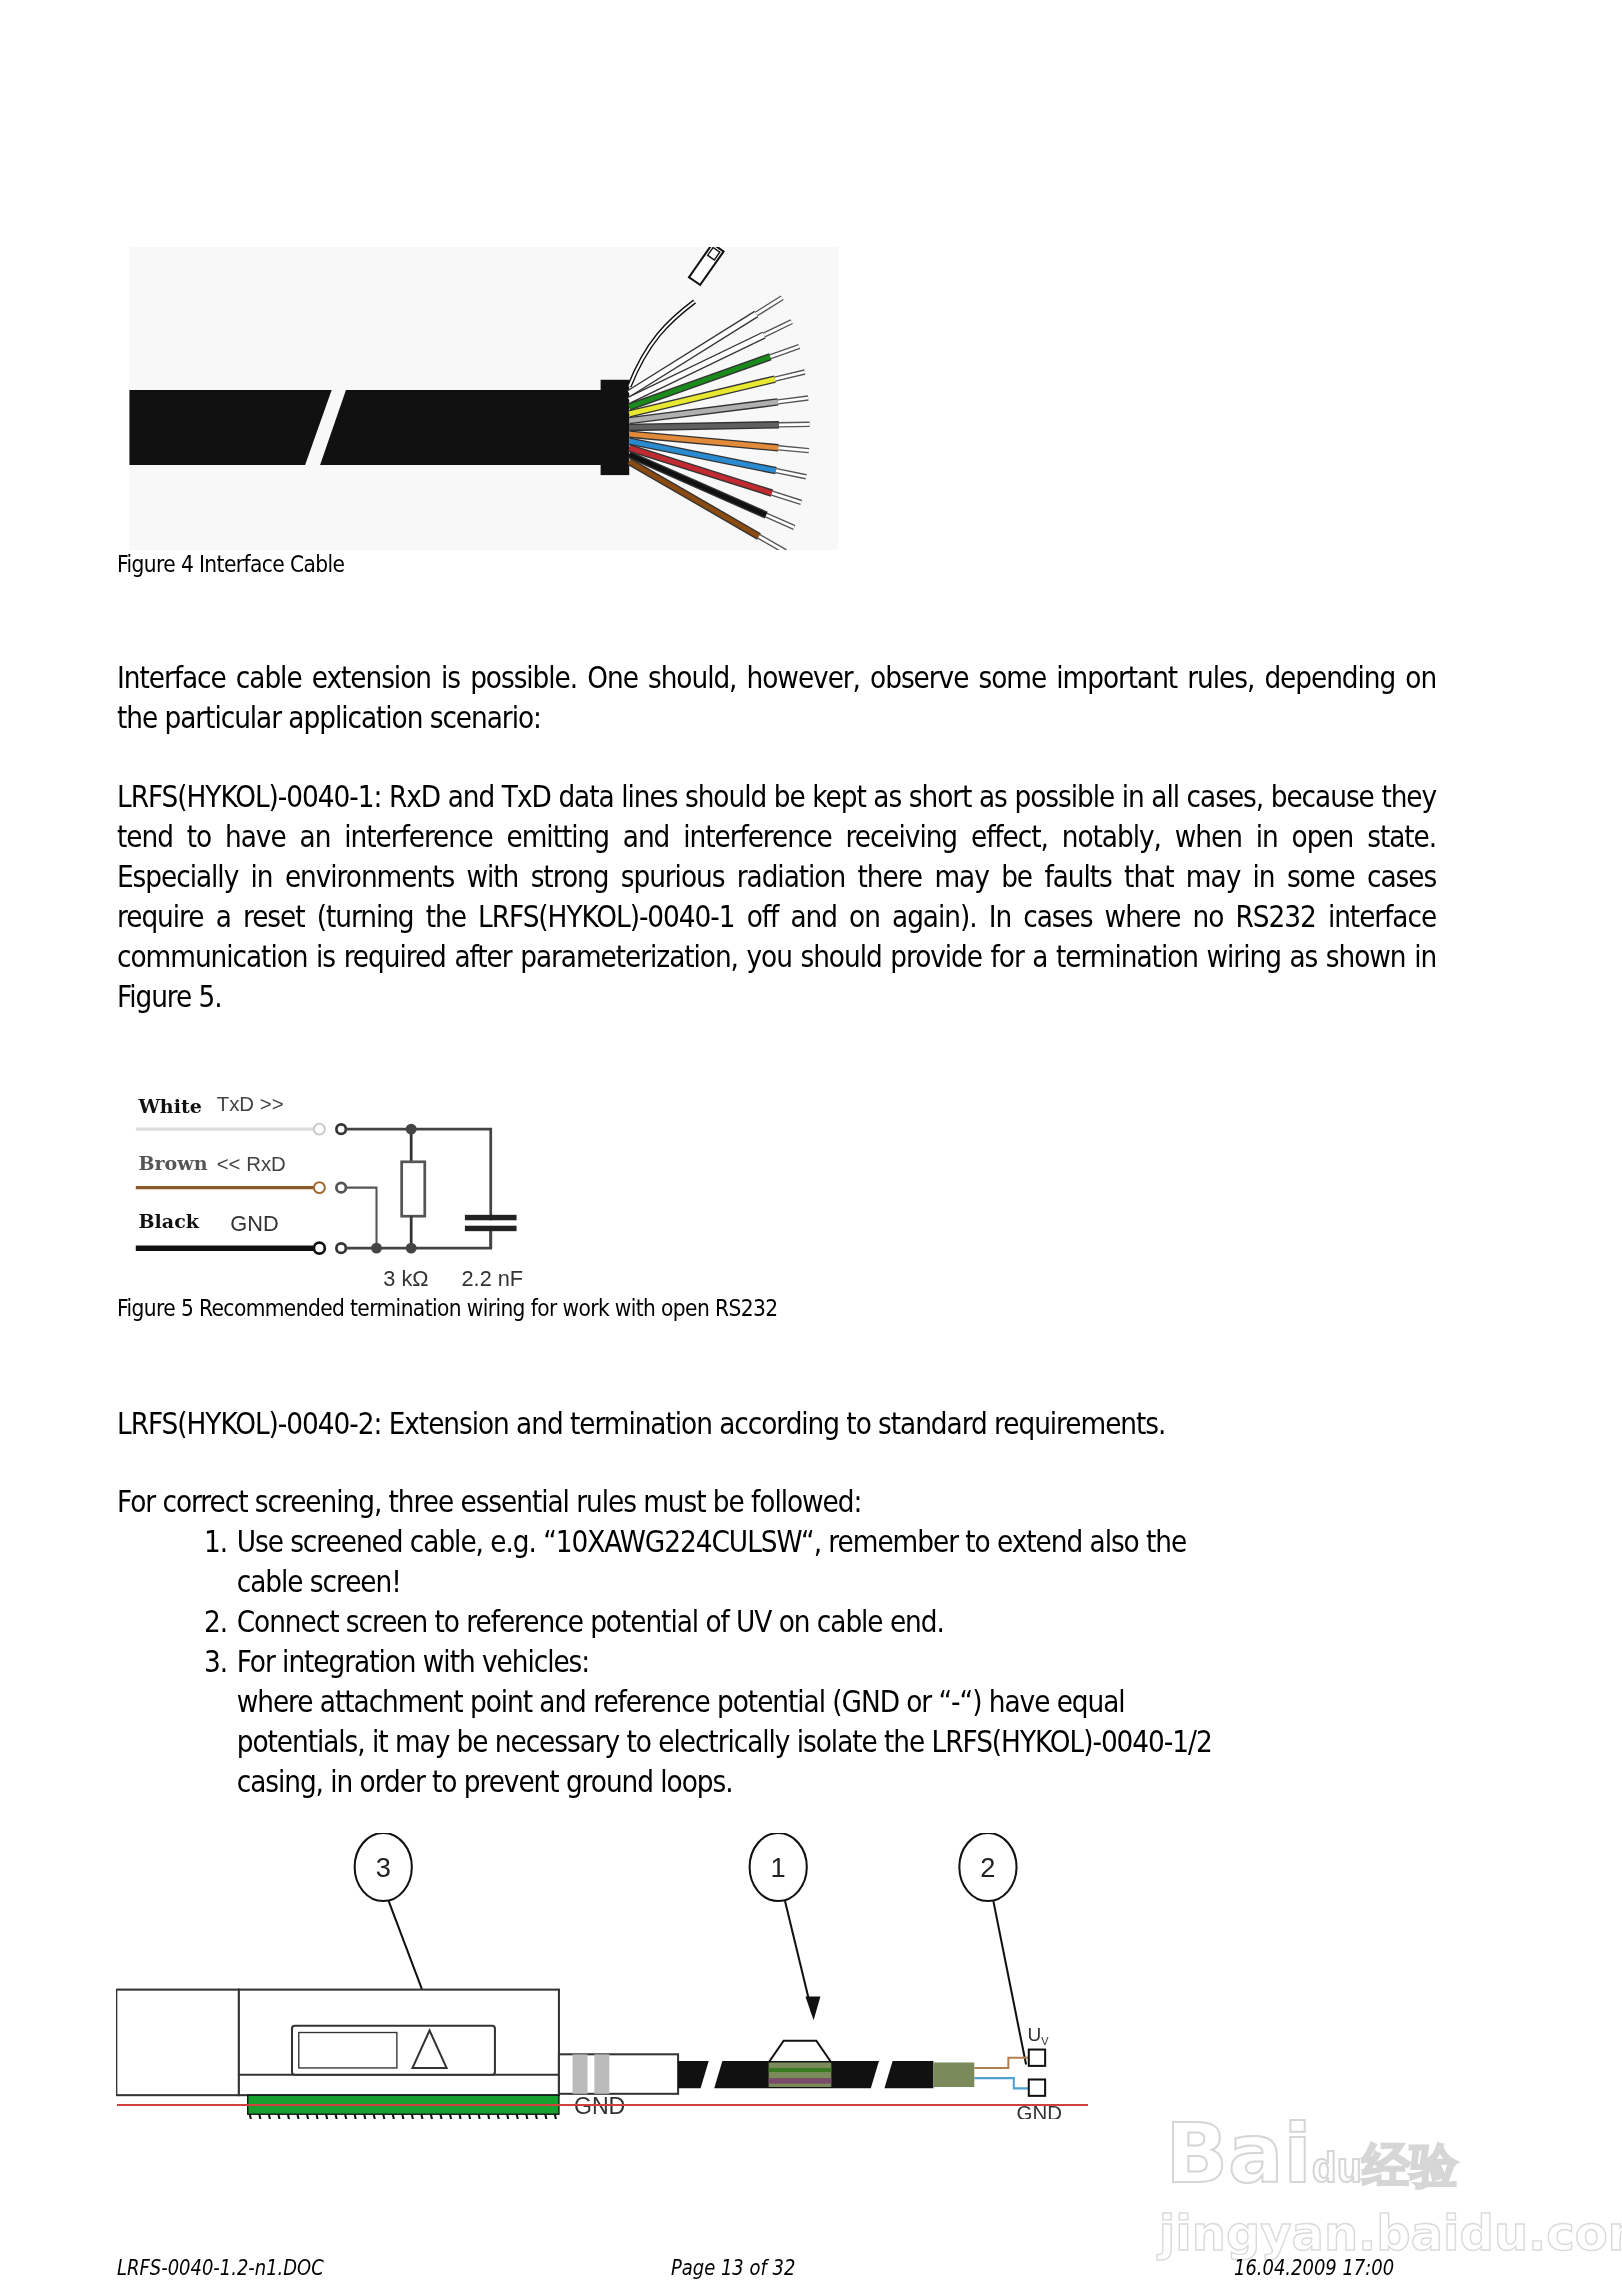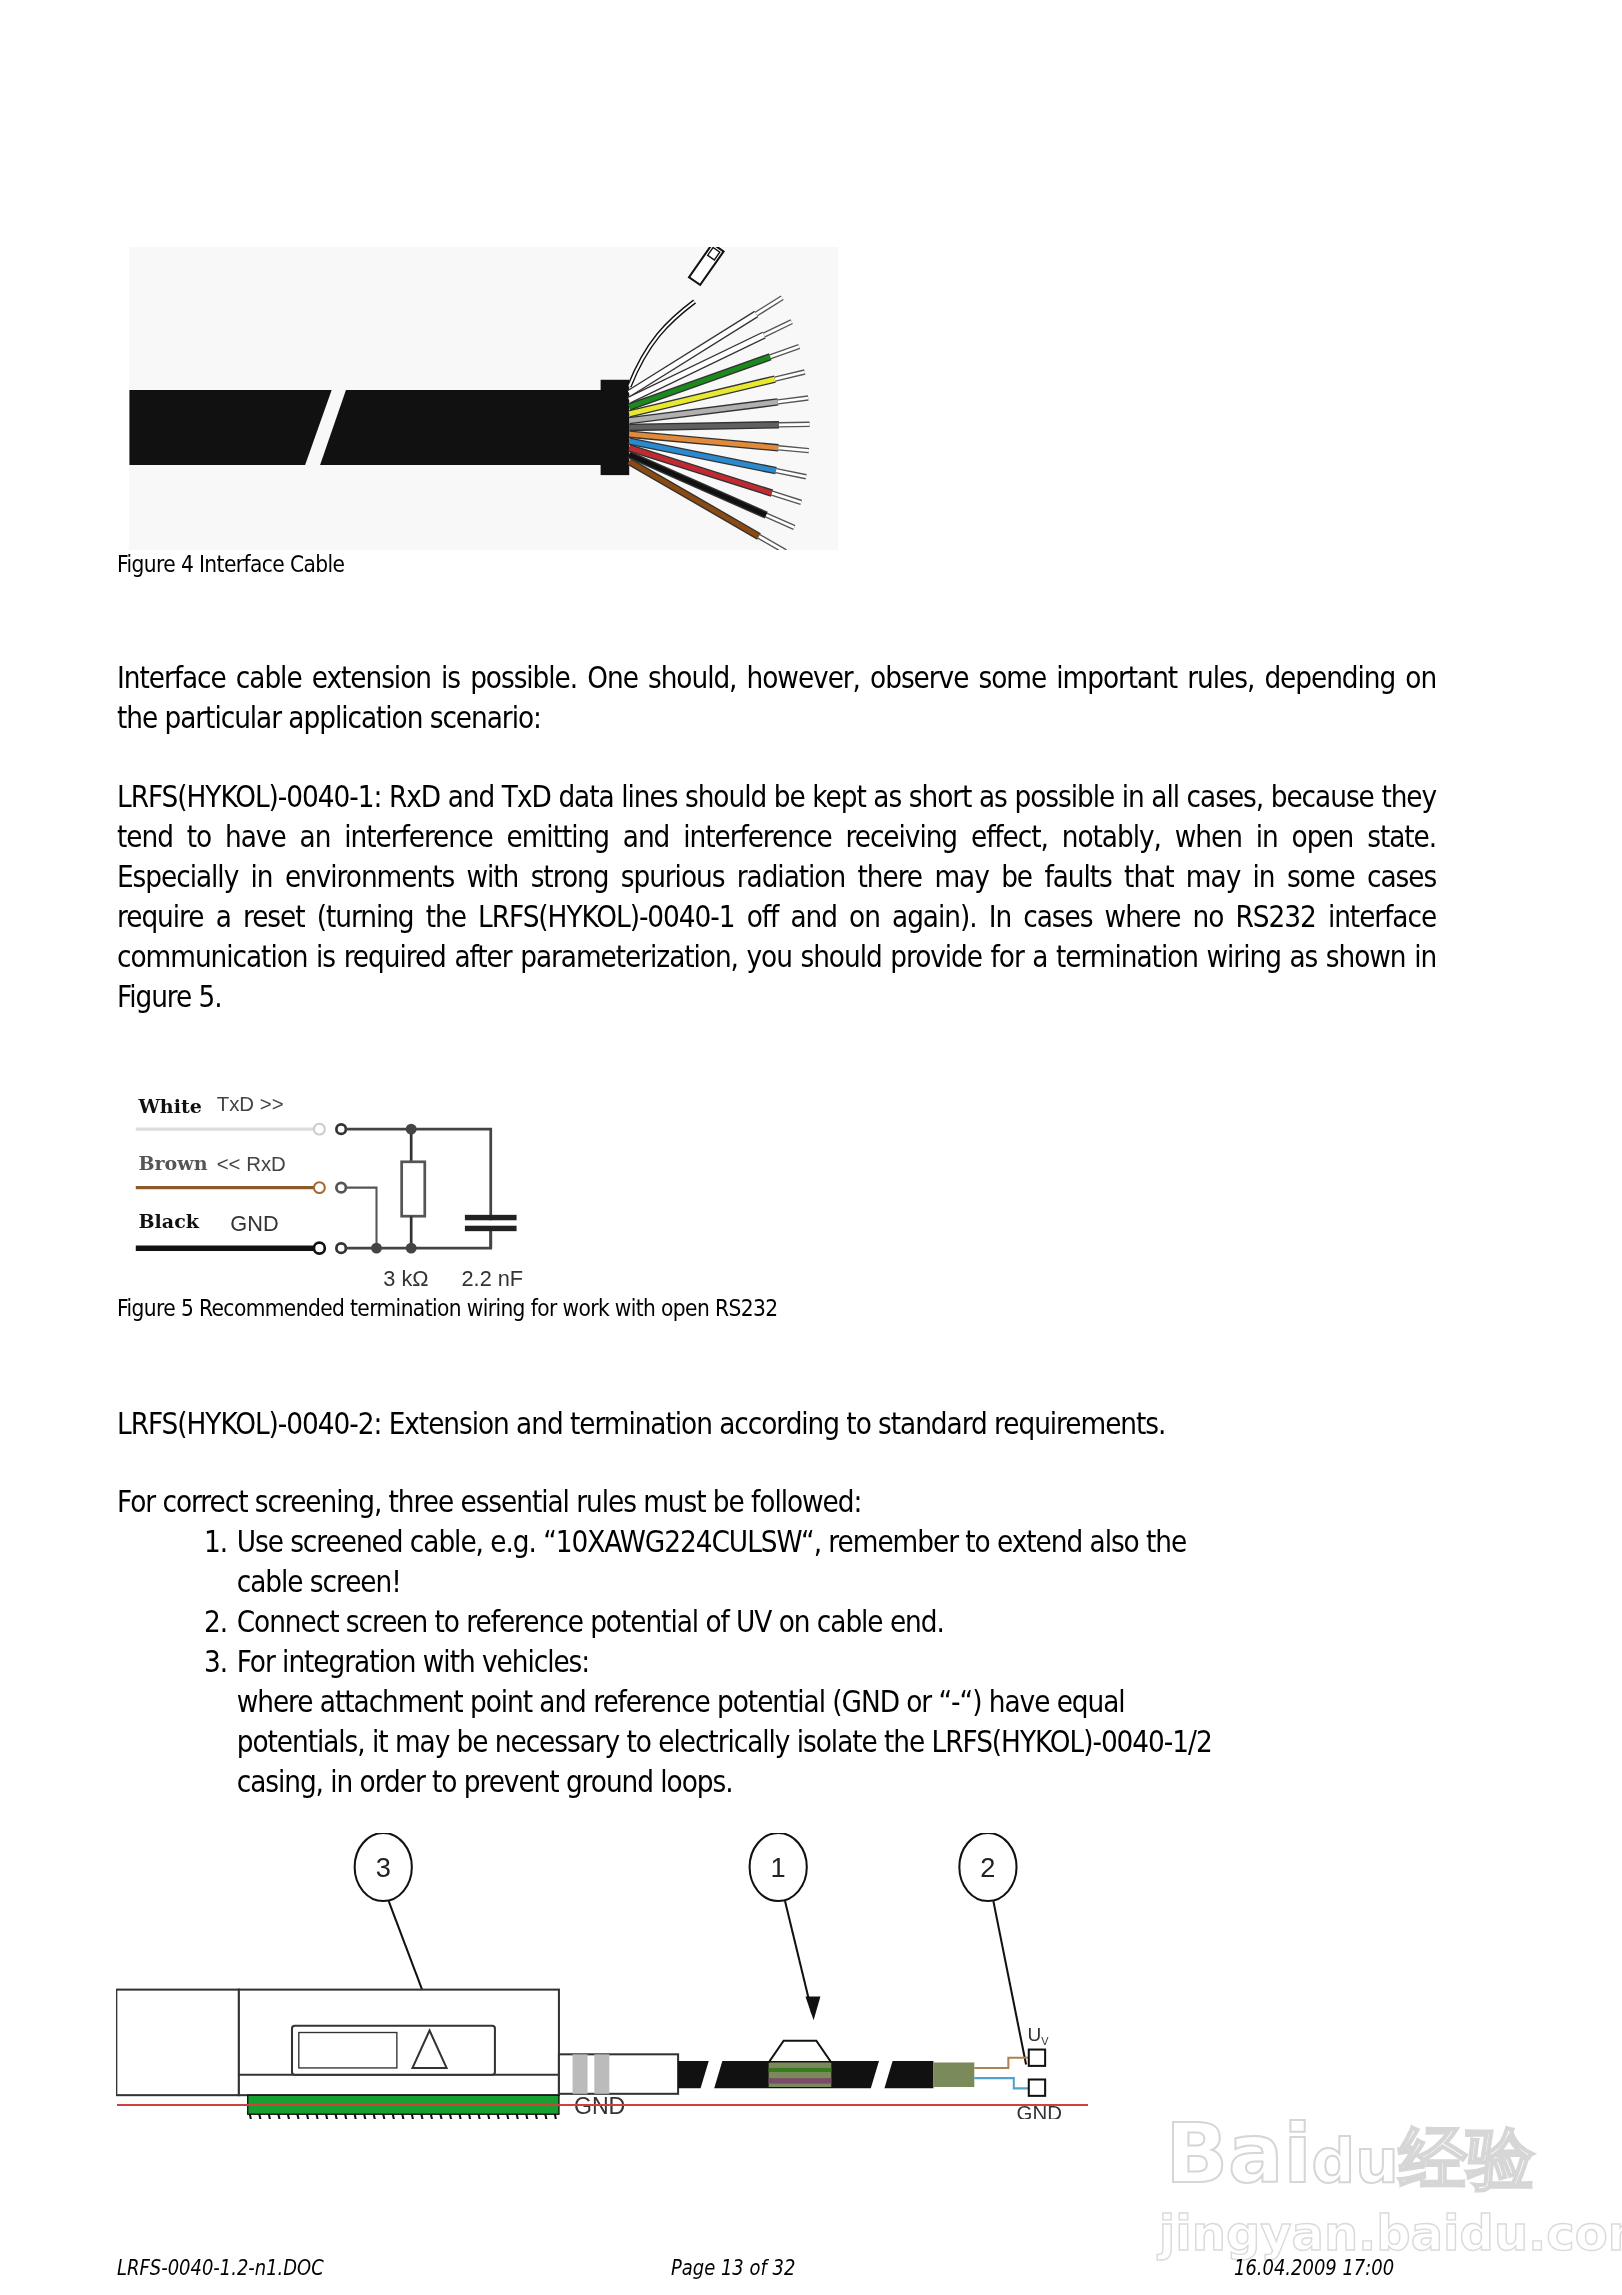--- a/index.html
+++ b/index.html
@@ -230,21 +230,21 @@
     <rect x="1340" y="318" width="24" height="24" fill="#fff" stroke="#111" stroke-width="3"></rect>
     <rect x="1340" y="362" width="24" height="24" fill="#fff" stroke="#111" stroke-width="3"></rect>
     <text x="1338" y="305" font-family="Liberation Sans, sans-serif" font-size="28" fill="#333"><tspan>U</tspan><tspan font-size="16" dy="6">V</tspan></text>
     <text x="1322" y="422" font-family="Liberation Sans, sans-serif" font-size="30" fill="#333">GND</text>
   </svg>
 </div>
 <div class="abs" style="left:117px; top:2104px; width:971px; height:2px; background:#d04040;"></div>
 
 <div class="abs" style="left:1152px; top:2058px; width:395px; height:204px;">
   <div class="wm" style="position:absolute; left:13.6px; top:48px; font-size:82px;">
-    <span>Bai</span><span style="font-size:61px;">du</span><span style="font-size:68px;">经验</span>
+    <span>Bai</span><span style="font-size:42px;font-family:Liberation Mono, monospace;">du</span><span style="font-size:48px;">经验</span>
   </div>
   <div class="wm" style="position:absolute; left:6.8px; top:147px; font-size:48px; -webkit-text-stroke:1.4px #dadada;">jingyan.baidu.com</div>
 </div>
 
 <div class="abs footer" style="left:117px; top:2256px;">LRFS-0040-1.2-n1.DOC</div>
 <div class="abs footer" style="left:671px; top:2256px;">Page 13 of 32</div>
 <div class="abs footer" style="left:1234px; top:2256px;">16.04.2009 17:00</div>
 
 
 </body></html>

